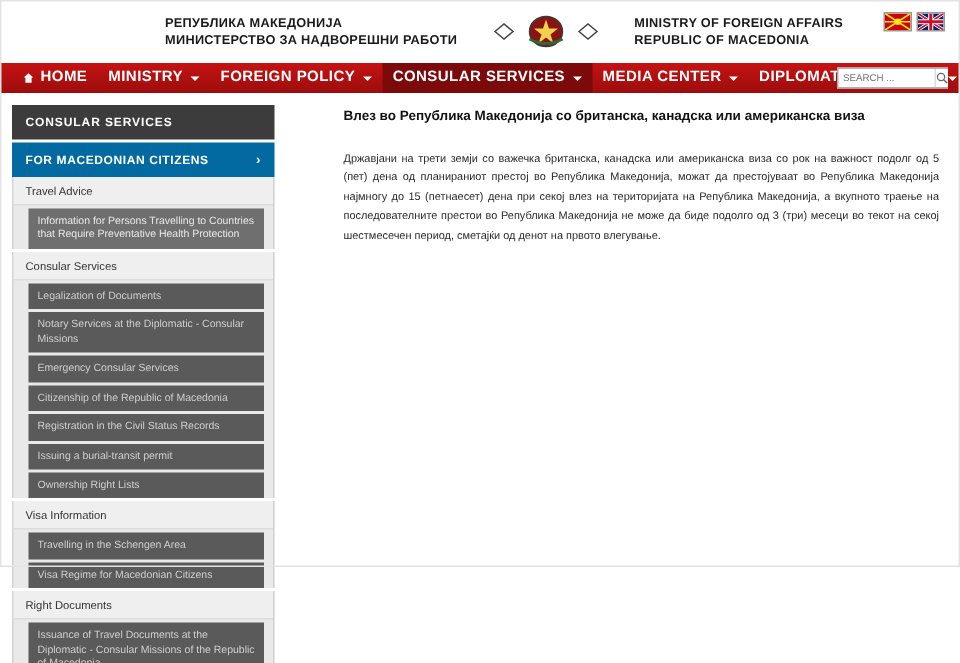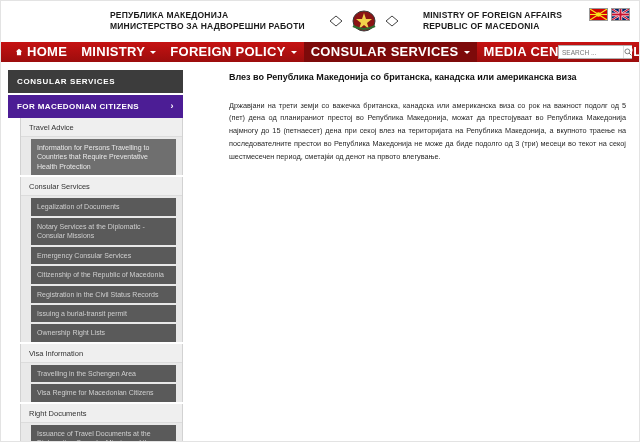--- a/index.html
+++ b/index.html
@@ -9,21 +9,21 @@
   body {
     width: 640px;
     height: 442px;
     background: #ffffff;
     font-family: "Liberation Sans", sans-serif;
     overflow: hidden;
   }
   .page {
     position: relative;
     width: 640px;
-    height: 442px;
+    height: 378px;
     background: #ffffff;
     box-sizing: border-box;
   }
 
   
   .header {
     position: relative;
     height: 42px;
     background: #ffffff;
     border-bottom: 1px solid #ffffff;
@@ -87,21 +87,21 @@
     height: 20px;
     background: linear-gradient(#c61212, #9c0d0d);
     display: flex;
     align-items: center;
     padding-left: 8px;
     box-sizing: border-box;
     position: relative;
   }
   .nav-item {
     color: #ffffff;
-    font-size: 13px;
+    font-size: 10px;
     font-weight: bold;
     letter-spacing: .3px;
     padding: 0 7px;
     height: 20px;
     line-height: 20px;
     display: flex;
     align-items: center;
     gap: 3px;
     white-space: nowrap;
     cursor: pointer;
@@ -180,38 +180,37 @@
   .sb-header {
     background: #3c3c3c;
     color: #ffffff;
     font-size: 8px;
     font-weight: bold;
     letter-spacing: .6px;
     padding: 7px 9px;
     box-sizing: border-box;
   }
   .sb-subheader {
-    background: #4c1d95;
+    background: #0369a1;
     color: #ffffff;
     font-size: 8px;
     font-weight: bold;
     letter-spacing: .4px;
     padding: 7px 9px;
     margin-top: 2px;
     box-sizing: border-box;
     display: flex;
     justify-content: space-between;
     align-items: center;
     cursor: pointer;
   }
   .sb-group {
     background: #e9e9e9;
     border-left: 1px solid #d2d2d2;
     border-right: 1px solid #d2d2d2;
-    margin-left: 12px;
   }
   .sb-group-title {
     font-size: 7.5px;
     color: #333333;
     padding: 5px 8px 4px 8px;
     background: #efefef;
     border-bottom: 1px solid #dcdcdc;
   }
   .sb-link {
     display: block;

